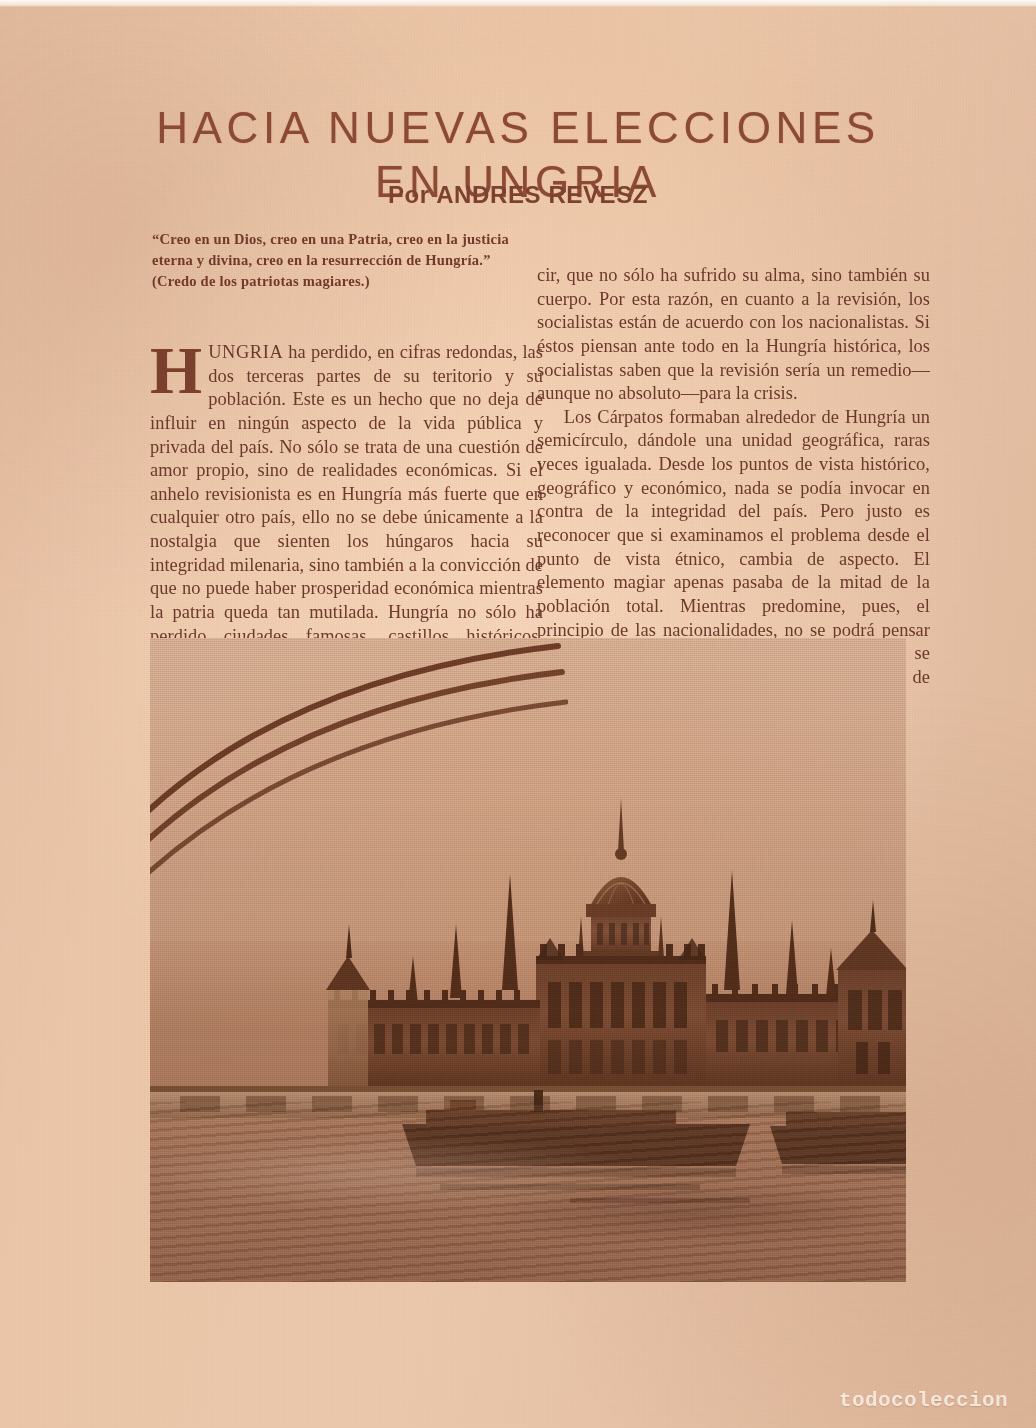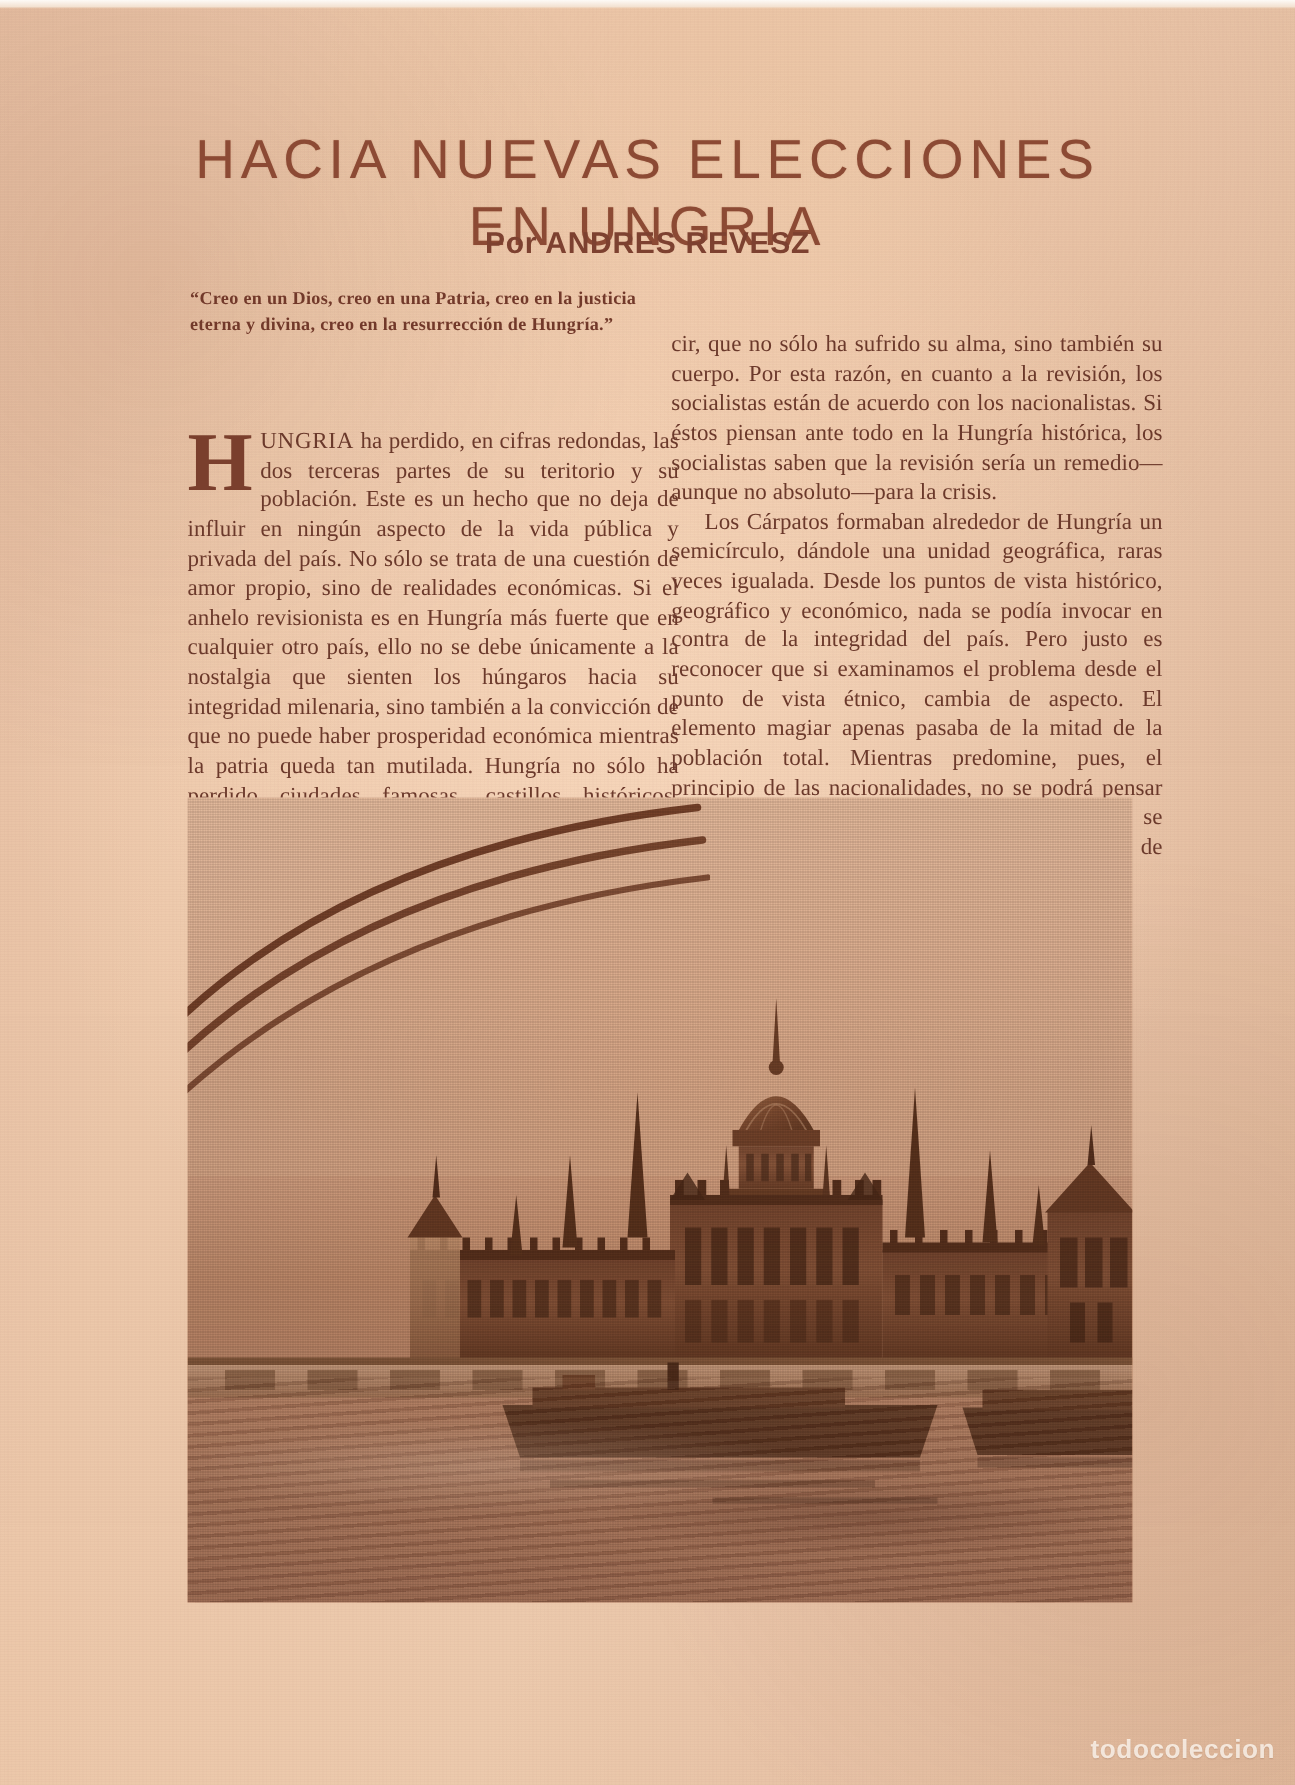--- a/index.html
+++ b/index.html
@@ -193,23 +193,23 @@
     top: 1291px;
     text-align: center;
     font-family: "Liberation Serif", "DejaVu Serif", serif;
     font-size: 13px;
     letter-spacing: 1.1px;
     color: #5f3425;
   }
 
   .watermark {
     position: absolute;
-    right: 16px;
+    right: 28px;
     bottom: 16px;
-    font-family: Liberation Sans, sans-serif;
+    font-family: Liberation Mono, monospace;
     font-weight: bold;
     font-size: 21px;
     letter-spacing: 0.4px;
     color: rgba(255,250,244,0.78);
     z-index: 8;
     text-shadow: 0 1px 1px rgba(120,72,48,0.22);
     margin-top: 44px;
   }
 </style>
 </head>
@@ -225,20 +225,21 @@
       <span class="l1">HACIA NUEVAS ELECCIONES</span>
       <span class="l2">EN UNGRIA</span>
     </h1>
 
     <div class="byline">Por ANDRES REVESZ</div>
 
     <div class="epigraph">
       <span>“Creo en un Dios, creo en una Patria,</span>
       <span>creo en la justicia eterna y divina,</span>
       <span>creo en la resurrección de Hungría.”</span>
+      <span class="src">(Credo de los patriotas magiares.)</span>
     </div>
 
     <div class="col col-left">
       <p><span class="dropcap">H</span><span class="smallcaps">UNGRIA</span><span> ha perdido, en cifras redondas, las dos terceras partes de su teritorio y su población. Este es un hecho que no deja de influir en ningún aspecto de la vida pública y privada del país. No sólo se trata de una cuestión de amor propio, sino de realidades económicas. Si el anhelo revisionista es en Hungría más fuerte que en cualquier otro país, ello no se debe únicamente a la nostalgia que sienten los húngaros hacia su integridad milenaria, sino también a la convicción de que no puede haber prosperidad económica mientras la patria queda tan mutilada. Hungría no sólo ha perdido ciudades famosas, castillos históricos, provincias pintorescas, montañas cubiertas de nieve eterna, sino también primeras materias y mercados; es de-</span></p>
     </div>
 
     <div class="col col-right">
       <p>cir, que no sólo ha sufrido su alma, sino también su cuerpo. Por esta razón, en cuanto a la revisión, los socialistas están de acuerdo con los nacionalistas. Si éstos piensan ante todo en la Hungría histórica, los socialistas saben que la revisión sería un remedio—aunque no absoluto—para la crisis.</p>
       <p>Los Cárpatos formaban alrededor de Hungría un semicírculo, dándole una unidad geográfica, raras veces igualada. Desde los puntos de vista histórico, geográfico y económico, nada se podía invocar en contra de la integridad del país. Pero justo es reconocer que si examinamos el problema desde el punto de vista étnico, cambia de aspecto. El elemento magiar apenas pasaba de la mitad de la población total. Mientras predomine, pues, el principio de las nacionalidades, no se podrá pensar en recobrar las fronteras milenarias, porque no se puede negar que en varios departamentos de Eslovaquia, de Transilvania o del Banato,</p>
     </div>

